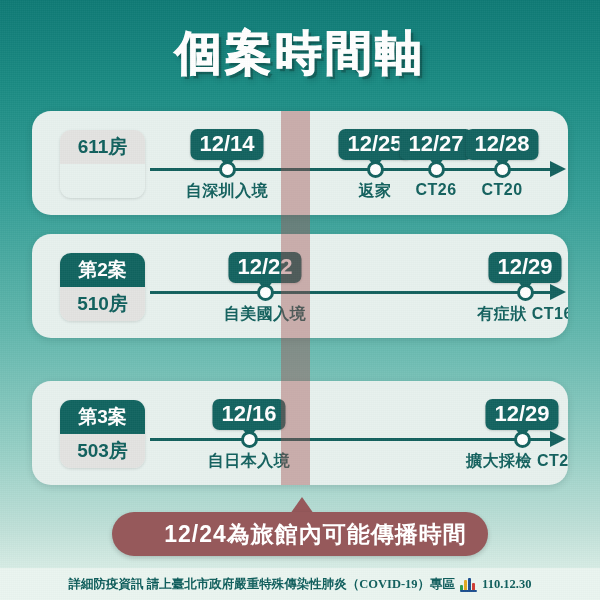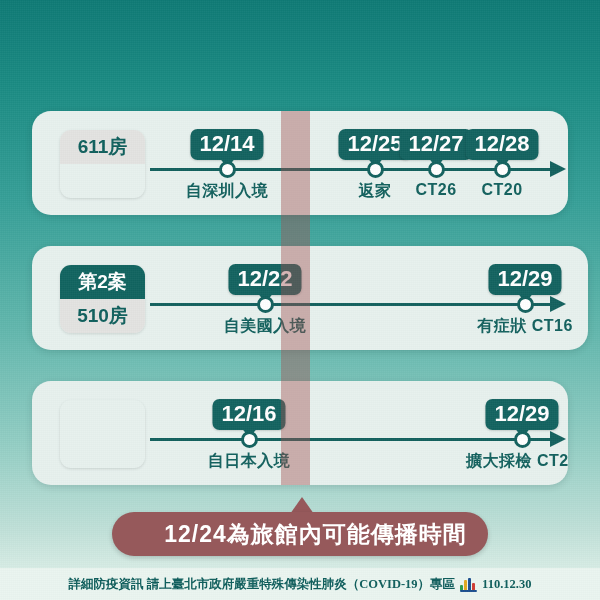--- a/index.html
+++ b/index.html
@@ -64,21 +64,21 @@
     position: absolute;
     left: 32px;
     width: 536px;
     height: 104px;
     background: #e7f1ee;
     border-radius: 19px;
     box-shadow: 0 2px 7px rgba(0,40,40,0.15);
     overflow: hidden;
   }
   .card.row1 { top: 111px; }
-  .card.row2 { top: 246px; padding-left: 20px; }
+  .card.row2 { top: 234px; }
   .card.row3 { top: 381px; }
 
   
   .case-box {
     position: absolute;
     left: 28px;
     top: 19px;
     width: 85px;
     height: 68px;
     border-radius: 11px;
@@ -270,20 +270,21 @@
     height: 2px;
     background: #1c4f8f;
     border-radius: 1px;
   }
 </style>
 </head>
 <body>
 
 <div id="poster">
 
+  <div class="title">個案時間軸</div>
 
   <div class="card row1">
     <div class="case-box">
       <div class="case-room">611房</div>
     </div>
     <div class="axis"></div>
     <div class="axis-arrow"></div>
 
     <div class="event" style="left:195px">
       <div class="bubble">12/14</div>
@@ -322,20 +323,22 @@
     </div>
     <div class="event" style="left:493px">
       <div class="bubble">12/29</div>
       <div class="dot"></div>
       <div class="evt-label">有症狀 CT16</div>
     </div>
   </div>
 
   <div class="card row3">
     <div class="case-box">
+      <div class="case-no">第3案</div>
+      <div class="case-room">503房</div>
     </div>
     <div class="axis"></div>
     <div class="axis-arrow"></div>
 
     <div class="event" style="left:217px">
       <div class="bubble">12/16</div>
       <div class="dot"></div>
       <div class="evt-label">自日本入境</div>
     </div>
     <div class="event" style="left:490px">

